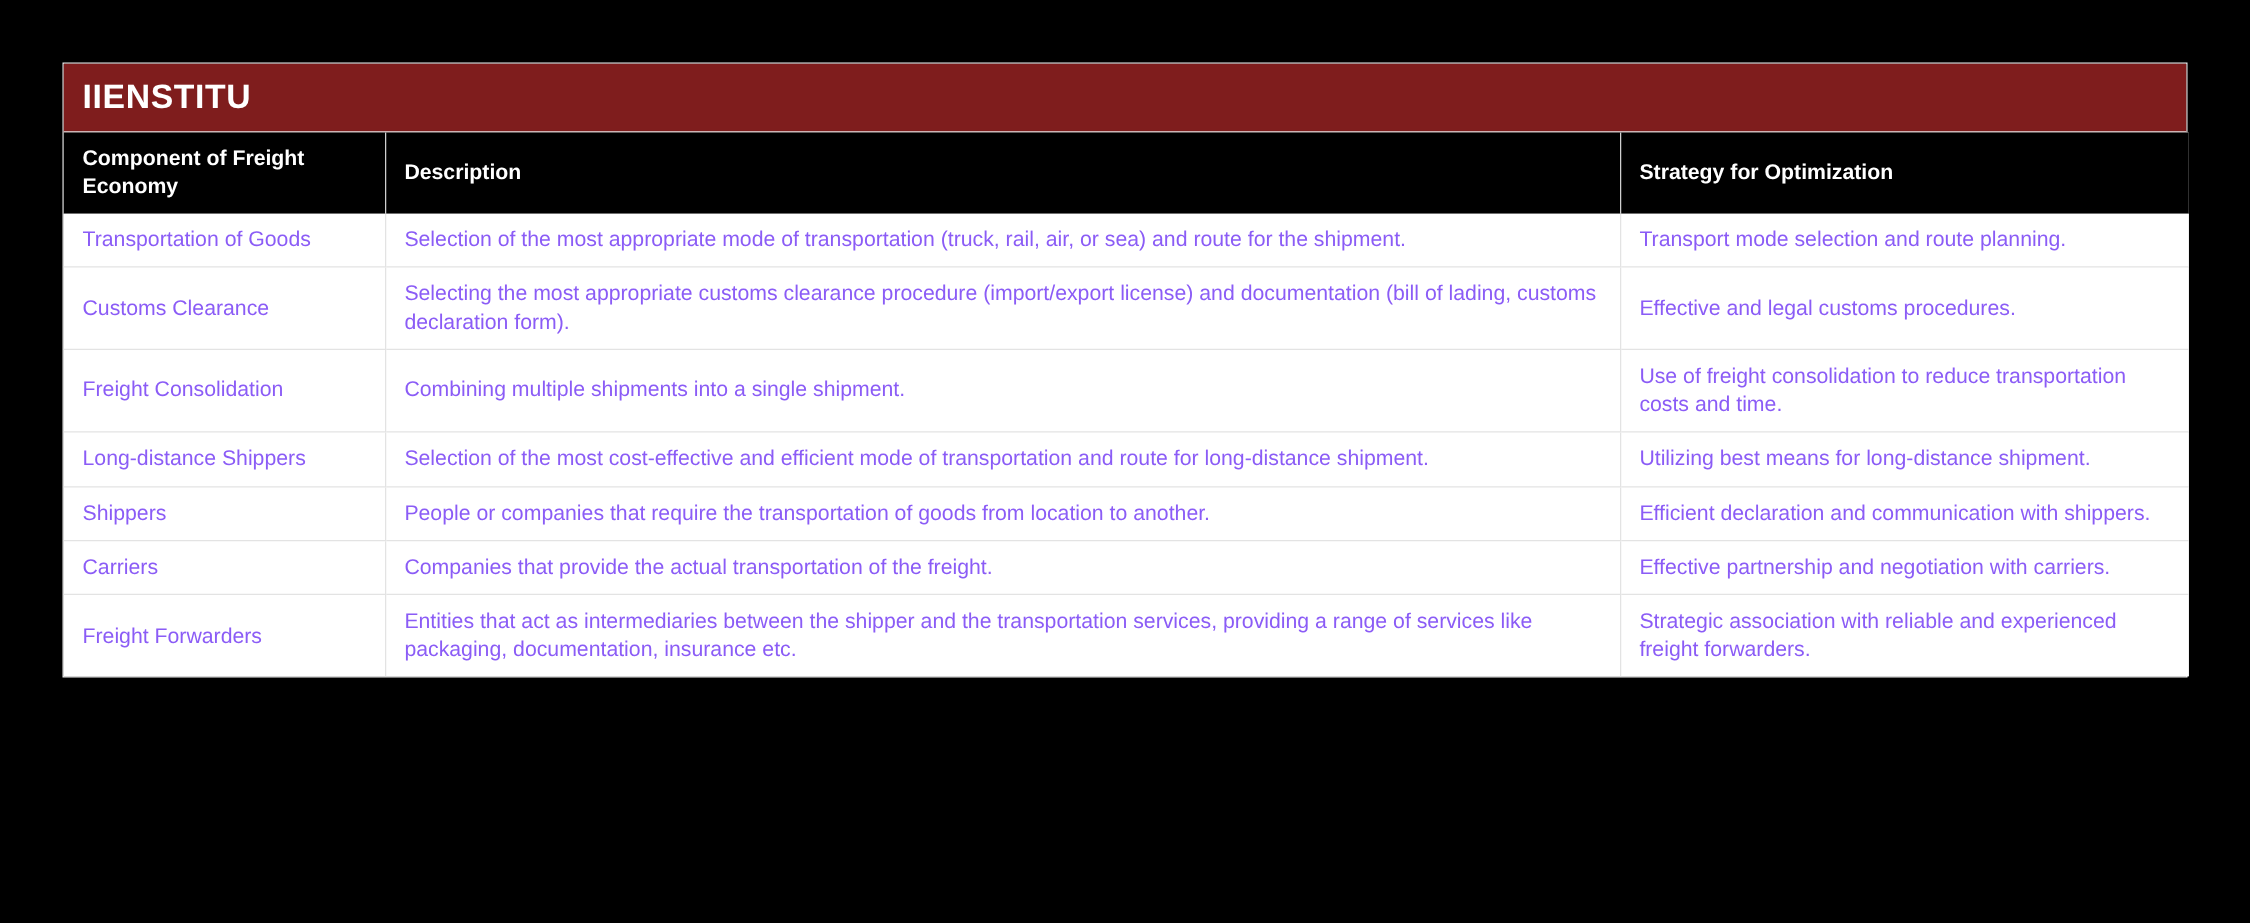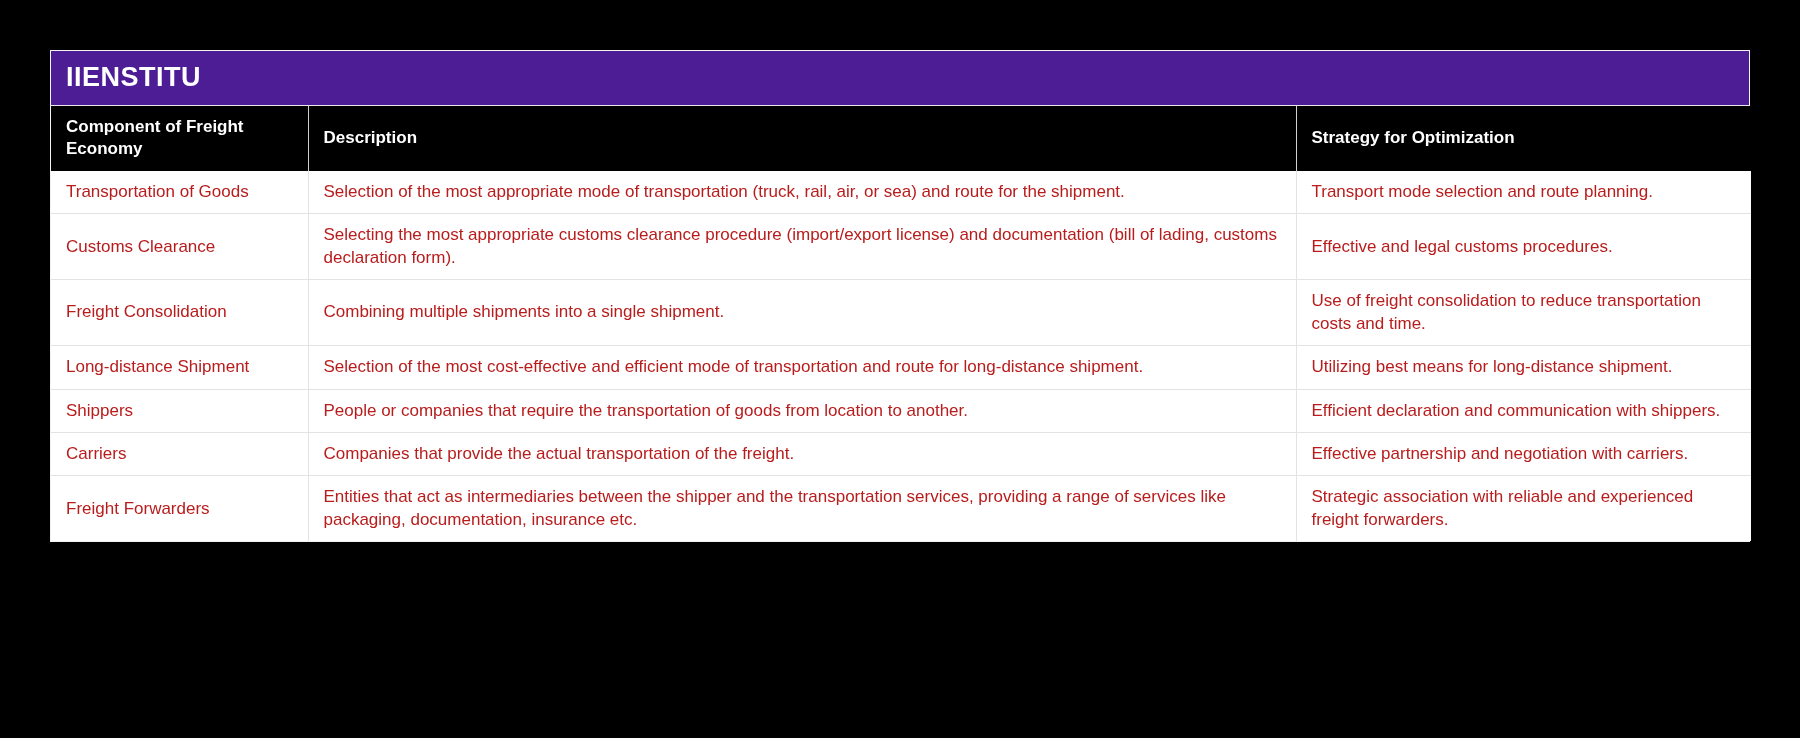--- a/index.html
+++ b/index.html
@@ -17,21 +17,21 @@
   .table-card {
     position: absolute;
     left: 50px;
     top: 50px;
     width: 1700px;
     box-sizing: border-box;
     border: 1px solid #f2f2f2;
     background: #000000;
   }
   .title-bar {
-    background: #4c1d95;
+    background: #7f1d1d;
     color: #ffffff;
     font-size: 27px;
     font-weight: 700;
     letter-spacing: 0.5px;
     padding: 11px 15px 12px 15px;
     border-bottom: 1px solid #e8e8e8;
   }
   table.freight-table {
     width: 100%;
     border-collapse: collapse;
@@ -47,21 +47,21 @@
     line-height: 1.32;
     padding: 10px 15px;
     vertical-align: middle;
     border-right: 1px solid #cfcfcf;
   }
   table.freight-table th:last-child {
     border-right: none;
   }
   table.freight-table td {
     background: #ffffff;
-    color: #b91c1c;
+    color: #8b5cf6;
     font-size: 17px;
     font-weight: 400;
     line-height: 1.32;
     padding: 10px 15px;
     vertical-align: middle;
     border-right: 1px solid #e3e3e3;
     border-top: 1px solid #e3e3e3;
     word-wrap: break-word;
   }
   table.freight-table td:last-child {
@@ -101,21 +101,21 @@
           <td>Customs Clearance</td>
           <td>Selecting the most appropriate customs clearance procedure (import/export license) and documentation (bill of lading, customs declaration form).</td>
           <td>Effective and legal customs procedures.</td>
         </tr>
         <tr>
           <td>Freight Consolidation</td>
           <td>Combining multiple shipments into a single shipment.</td>
           <td>Use of freight consolidation to reduce transportation costs and time.</td>
         </tr>
         <tr>
-          <td>Long-distance Shipment</td>
+          <td>Long-distance Shippers</td>
           <td>Selection of the most cost-effective and efficient mode of transportation and route for long-distance shipment.</td>
           <td>Utilizing best means for long-distance shipment.</td>
         </tr>
         <tr>
           <td>Shippers</td>
           <td>People or companies that require the transportation of goods from location to another.</td>
           <td>Efficient declaration and communication with shippers.</td>
         </tr>
         <tr>
           <td>Carriers</td>

